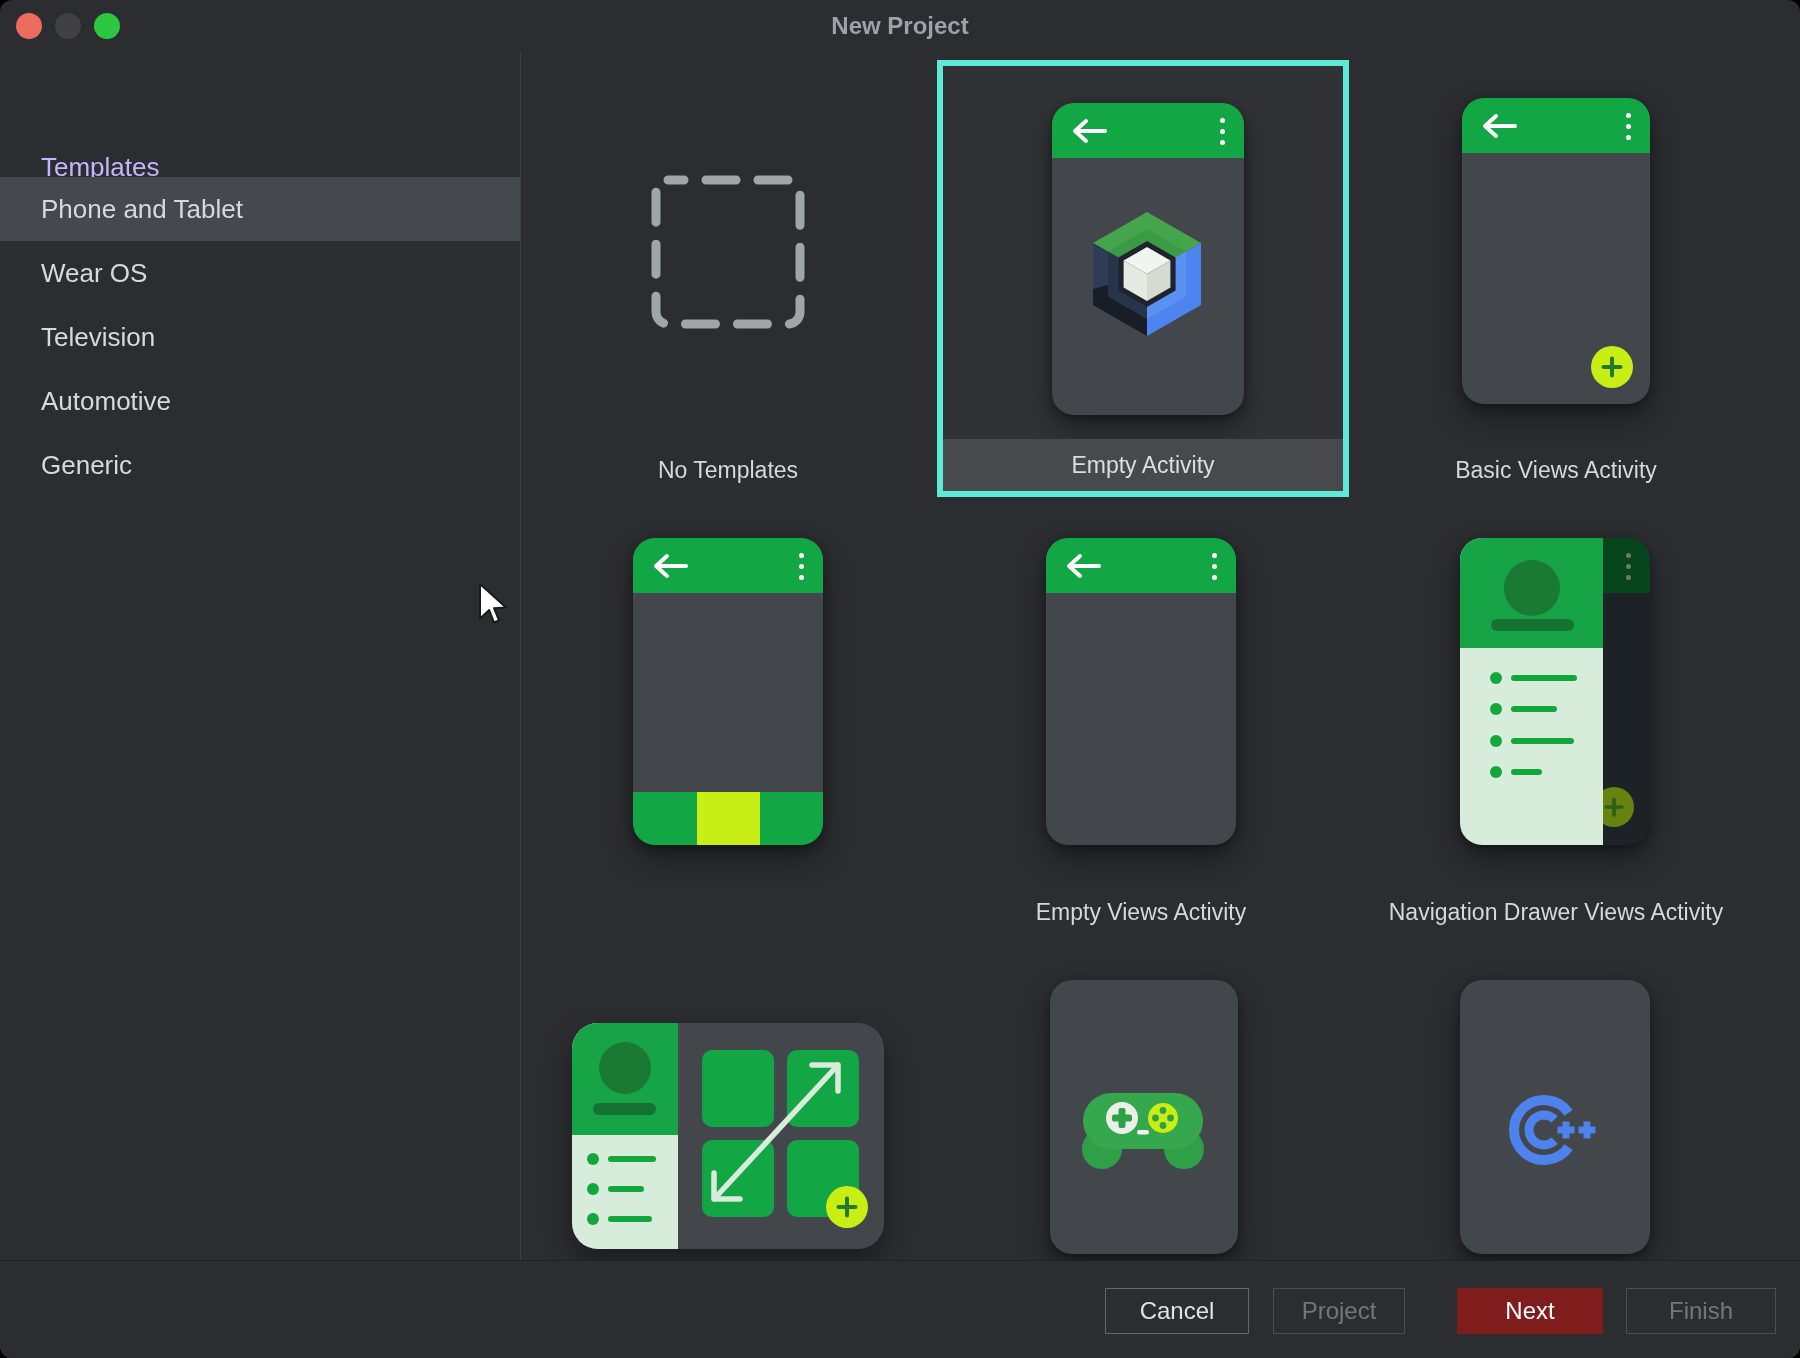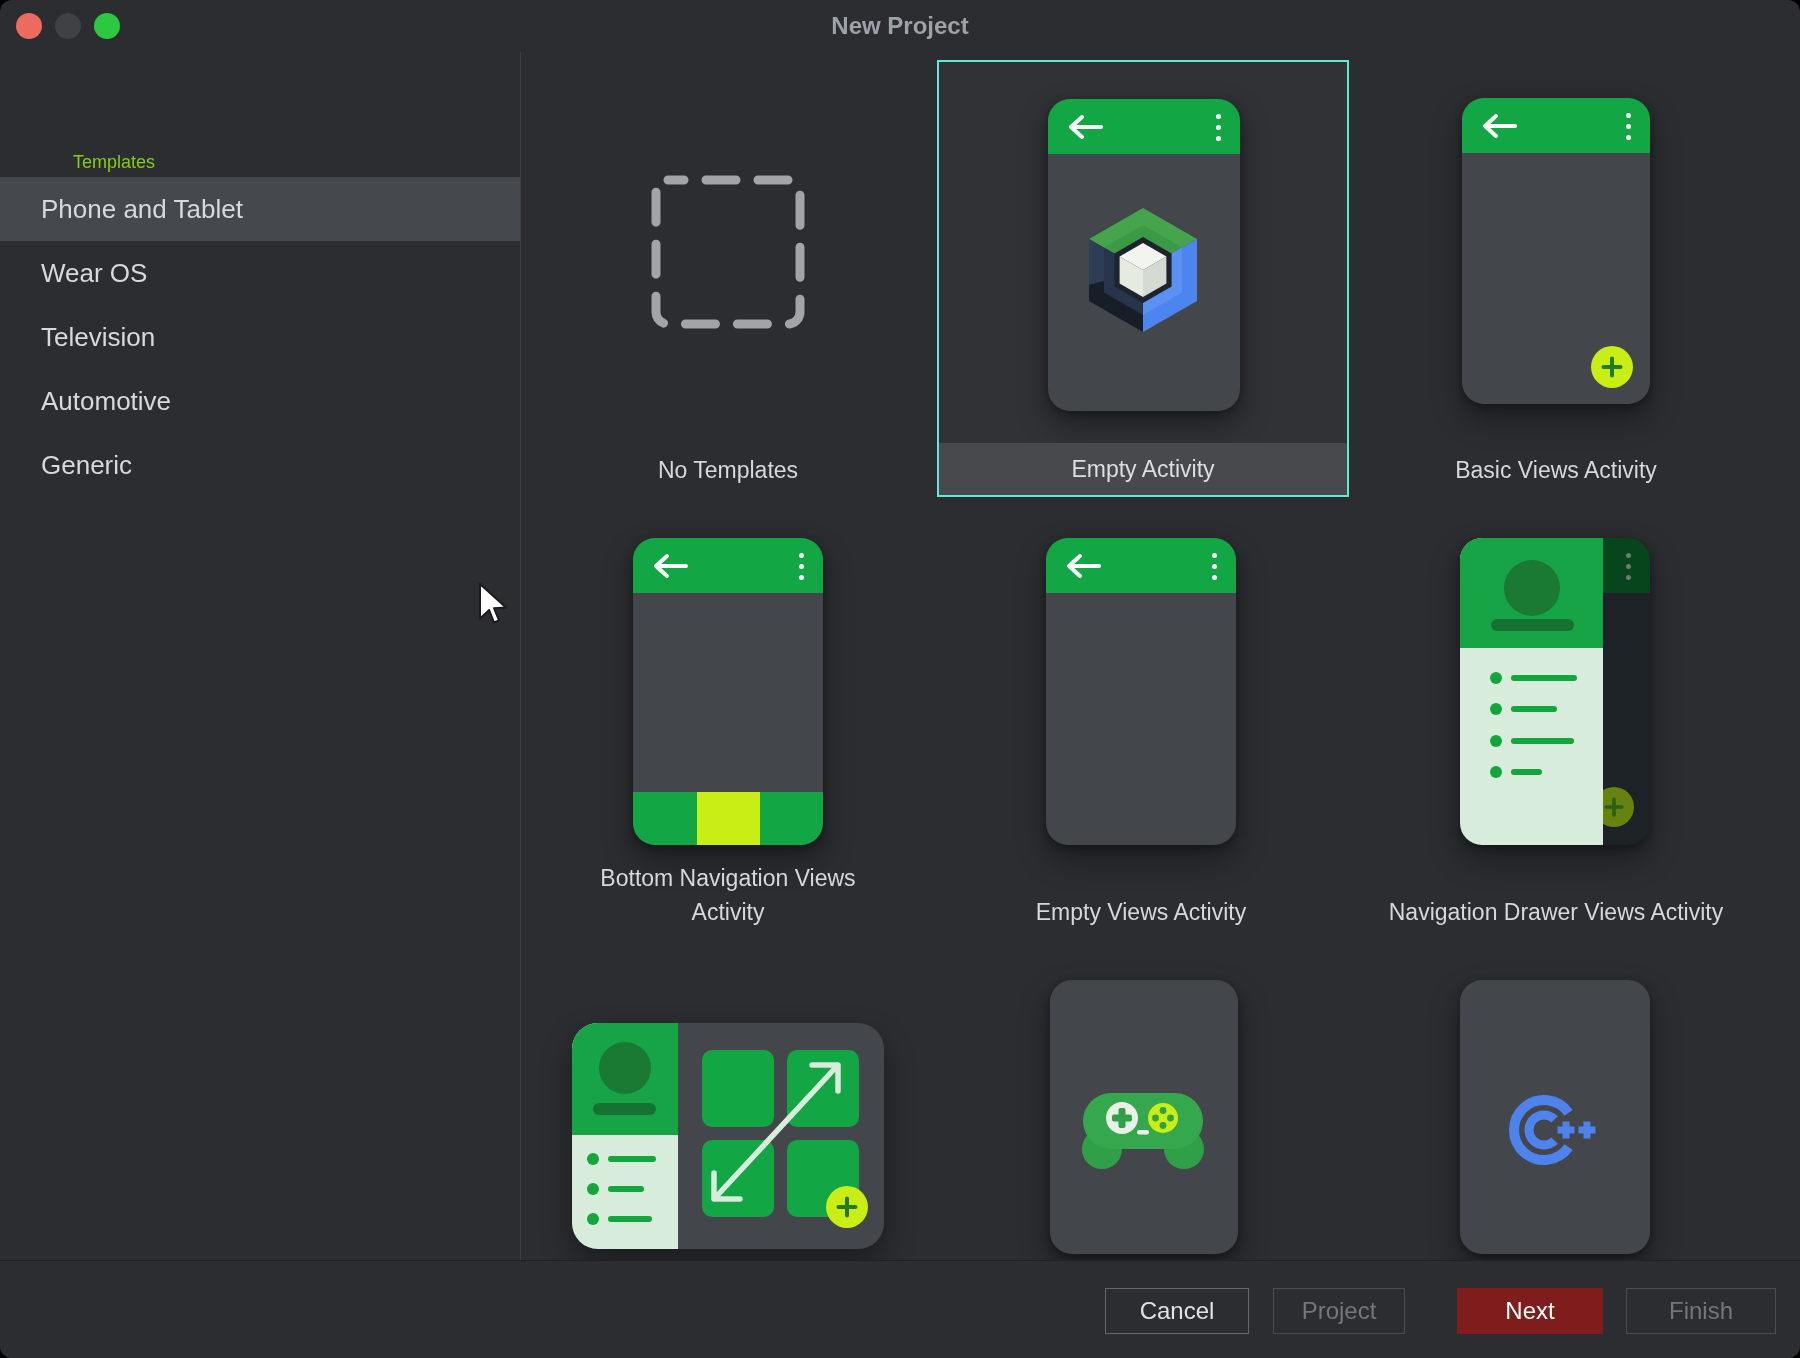--- a/index.html
+++ b/index.html
@@ -10,28 +10,28 @@
     -webkit-font-smoothing:antialiased;
   }
   
   .titlebar{position:absolute;left:0;top:0;width:100%;height:52px;}
   .traffic{position:absolute;left:16px;top:13px;display:flex;gap:13px;}
   .light{width:26px;height:26px;border-radius:50%;}
   .title{position:absolute;left:0;right:0;top:0;height:52px;display:flex;align-items:center;justify-content:center;
          font-size:24px;font-weight:700;color:#9da1a8;}
   
   .sidebar{position:absolute;left:0;top:52px;width:520px;height:1208px;border-right:1px solid #3e4044;}
-  .sb-header{position:absolute;left:41px;top:100px;font-size:18px;color:#84cc16;margin-left:32px;}
+  .sb-header{position:absolute;left:41px;top:100px;font-size:26px;color:#c4b5fd;}
   .sb-item{position:absolute;left:0;width:520px;height:64px;display:flex;align-items:center;
            padding-left:41px;box-sizing:border-box;font-size:26px;color:#d6d9de;cursor:default;}
   .sb-item.selected{background:#45484c;}
   
   .tpl-label{position:absolute;text-align:center;font-size:23px;line-height:34px;color:#d5d8dc;}
   .sel-card{position:absolute;left:937px;top:60px;width:412px;height:437px;box-sizing:border-box;
-            background:#303236;border:2px solid #5eead4;}
+            background:#303236;border:6px solid #5eead4;}
   .sel-card .sel-label{position:absolute;left:0;right:0;bottom:0;height:52px;background:#47494d;
             display:flex;align-items:center;justify-content:center;font-size:23px;color:#dcdee2;}
   
   .phone{position:absolute;background:#43474b;border-radius:22px;
          box-shadow:0 14px 30px rgba(0,0,0,.38),0 3px 8px rgba(0,0,0,.3);}
   .phone.dimbody{background:#1d2227;}
   .pbar{position:absolute;left:0;top:0;right:0;height:55px;background:#12a644;border-radius:22px 22px 0 0;}
   .pbar.dim{background:#07461c;}
   .backarrow{position:absolute;left:18px;top:15px;}
   .dots{position:absolute;right:19px;top:15px;display:flex;flex-direction:column;gap:6px;align-items:center;}
@@ -149,21 +149,20 @@
       <div class="dots">
           <i></i>
           <i></i>
           <i></i>
         </div>
     </div>
     <div class="bnav">
         <span class="seg"></span>
       </div>
   </div>
-  <div class="tpl-label" style="left:578px;top:861px;width:300px">Bottom Navigation Views Activity</div>
 
   <div class="phone" style="left:1046px;top:538px;width:190px;height:307px">
     <div class="pbar">
       <svg class="backarrow" width="38" height="26">
         <path d="M35 13 H5 M16 3 L5 13 L16 23" stroke="#fff" stroke-width="4" fill="none" stroke-linecap="round" stroke-linejoin="round"></path>
       </svg>
       <div class="dots">
           <i></i>
           <i></i>
           <i></i>

